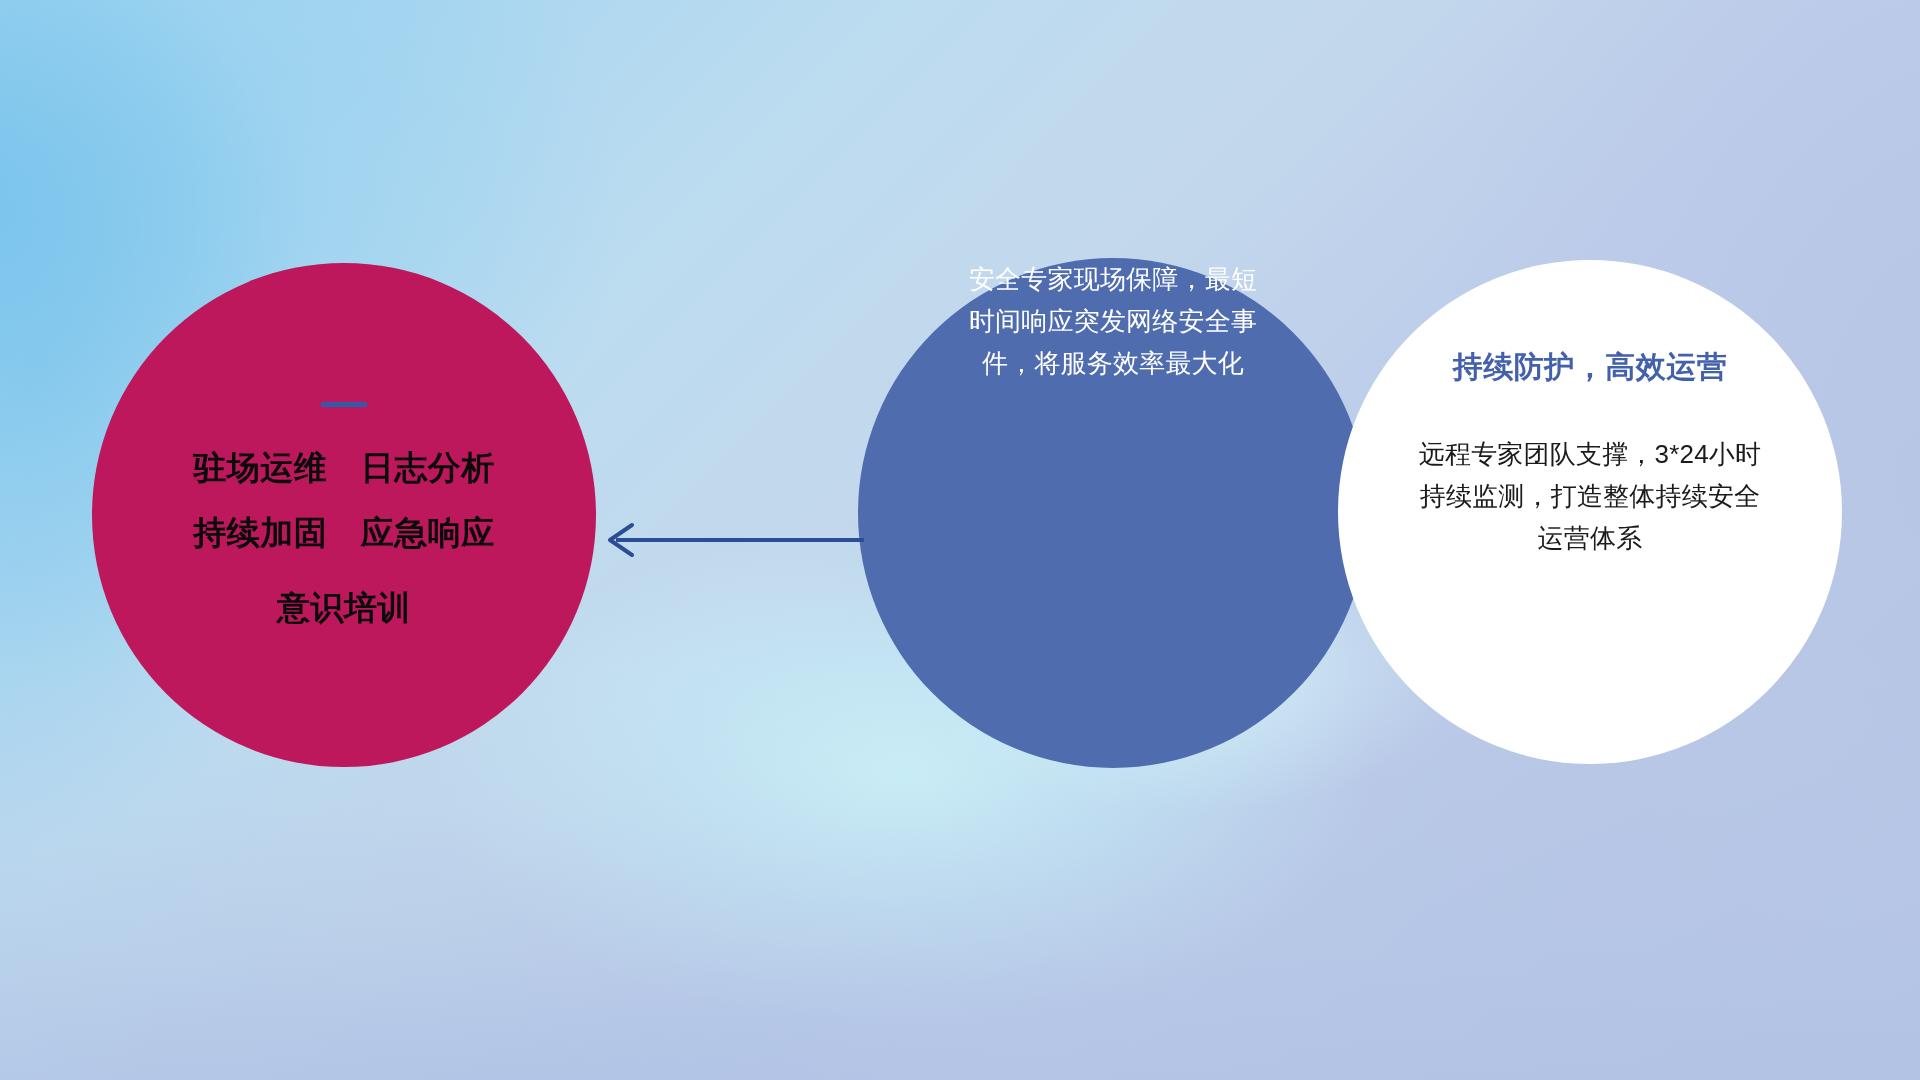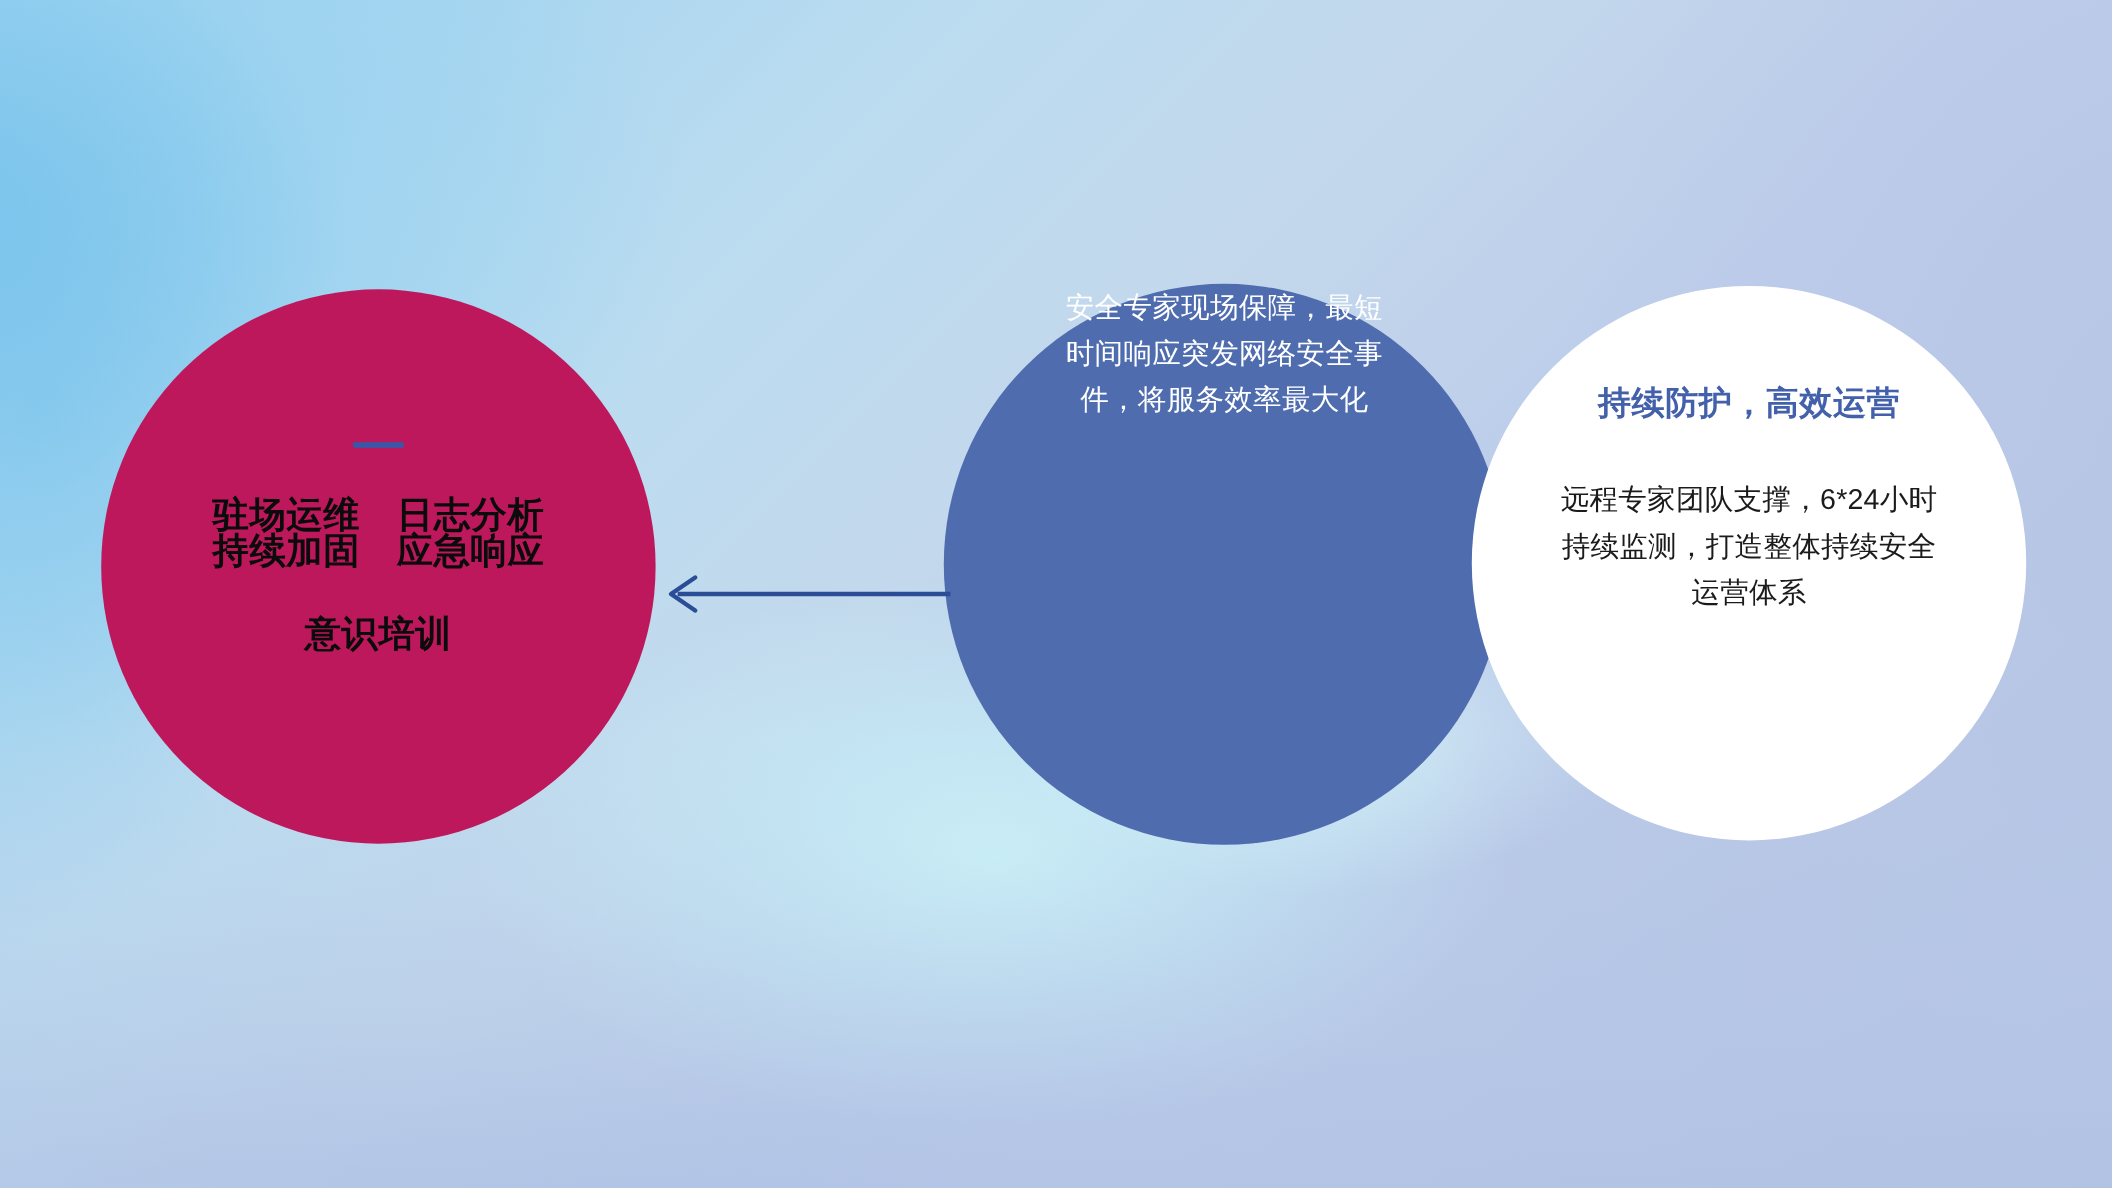--- a/index.html
+++ b/index.html
@@ -120,21 +120,21 @@
     text-align: center;
     color: #0b0b0b;
     font-weight: bold;
     font-size: 33px;
     line-height: 1.0;
   }
   .left-line {
     white-space: pre;
     letter-spacing: 0.5px;
   }
-  .left-line + .left-line { }
+  .left-line + .left-line { margin-top: 32px; }
   .left-line.last { margin-top: 42px; }
 
   
   .mid-inner {
     position: absolute;
     left: 0; top: 0; right: 0; bottom: 0;
     display: flex;
     flex-direction: column;
     align-items: center;
   }
@@ -226,17 +226,17 @@
 
   <div class="circle circle-mid">
     <div class="mid-inner">
       <div class="mid-body">安全专家现场保障，最短时间响应突发网络安全事件，将服务效率最大化</div>
     </div>
   </div>
 
   <div class="circle circle-right">
     <div class="right-inner">
       <div class="right-title">持续防护，高效运营</div>
-      <div class="right-body">远程专家团队支撑，6*24小时持续监测，打造整体持续安全运营体系</div>
+      <div class="right-body">远程专家团队支撑，3*24小时持续监测，打造整体持续安全运营体系</div>
     </div>
   </div>
 
 </div>
 
 </body></html>

